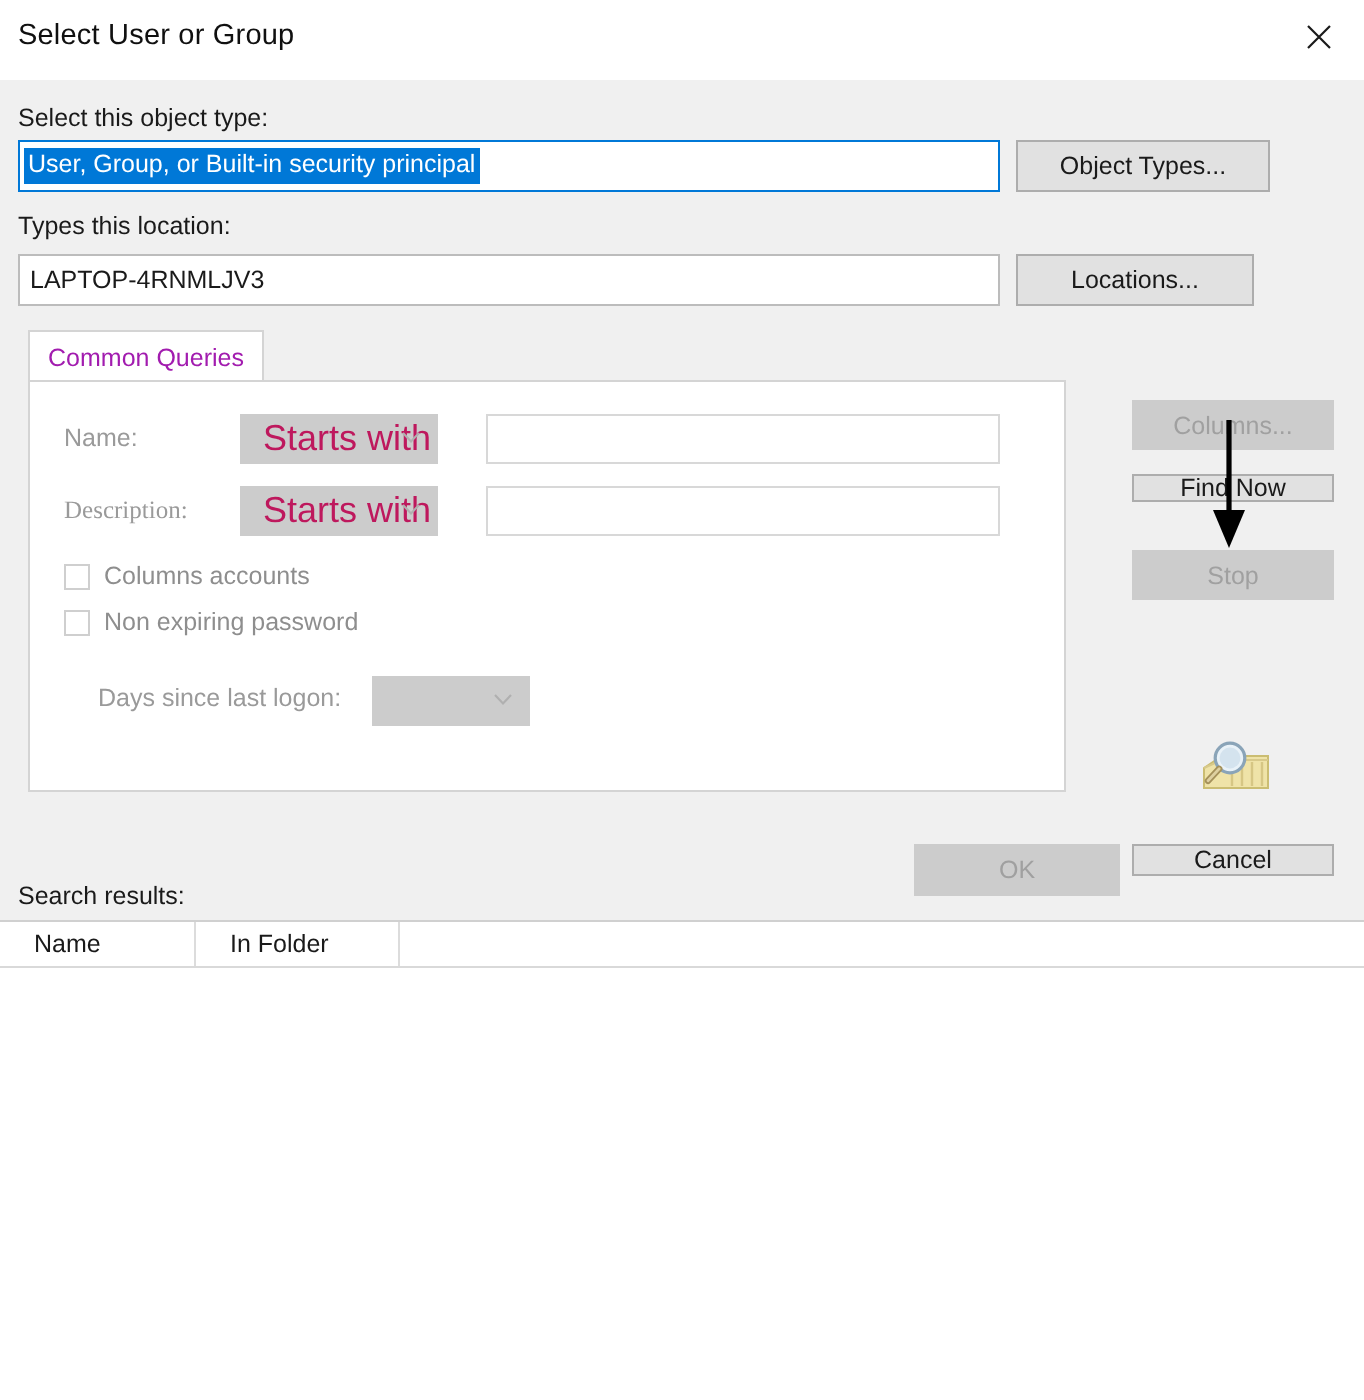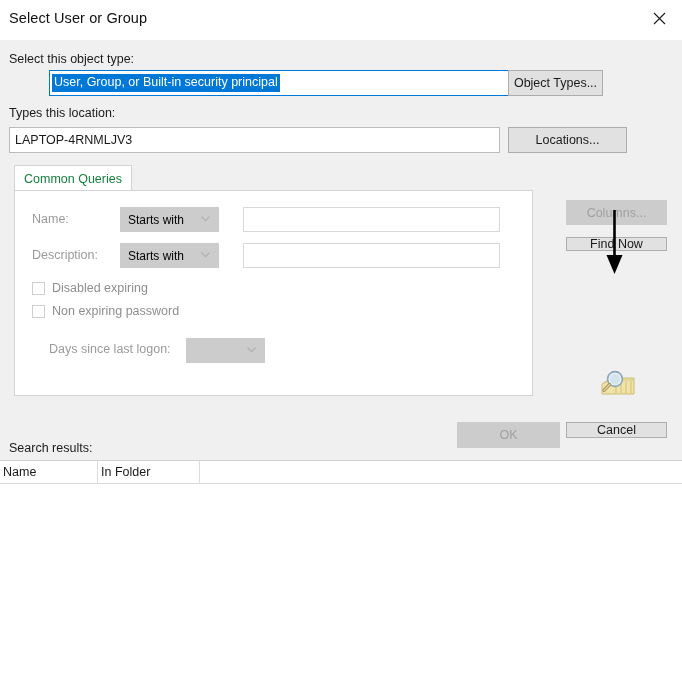--- a/index.html
+++ b/index.html
@@ -121,21 +121,21 @@
     left: 0; top: 0;
     width: 118px;
     height: 26px;
     background: #ffffff;
     border: 1px solid #d4d4d4;
     border-bottom: none;
     display: flex;
     align-items: center;
     justify-content: center;
     font-size: 12.5px;
-    color: #15803d;
+    color: #a21caf;
     cursor: default;
   }
   #query-panel {
     position: absolute;
     left: 14px; top: 150px;
     width: 519px;
     height: 206px;
     background: #ffffff;
     border: 1px solid #d4d4d4;
   }
@@ -147,24 +147,25 @@
     white-space: nowrap;
   }
 
   .combo {
     position: absolute;
     background: #cccccc;
     border: none;
     height: 25px;
     display: flex;
     align-items: center;
-    font-size: 12px;
-    color: #000000;
+    font-size: 18px;
+    color: #be185d;
     padding-left: 8px;
     cursor: default;
+    justify-content: center;
   }
   .combo .caret {
     position: absolute;
     right: 9px;
     top: 9px;
     width: 9px; height: 6px;
   }
   .combo .caret svg { display: block; }
 
   .qtextbox {
@@ -236,21 +237,21 @@
     border-bottom: 1px solid #d9d9d9;
   }
   .col-head {
     position: absolute;
     top: 0;
     height: 22px;
     display: flex;
     align-items: center;
     font-size: 12.5px;
     color: #1a1a1a;
-    padding-left: 3px;
+    padding-left: 17px;
     border-right: 1px solid #dcdcdc;
     cursor: default;
     white-space: nowrap;
   }
   #results-list {
     position: absolute;
     left: 0; top: 23px;
     width: 682px;
     height: 217px;
     background: #ffffff;
@@ -266,24 +267,24 @@
       <svg width="13" height="13" viewBox="0 0 13 13">
         <path d="M1 1 L12 12 M12 1 L1 12" stroke="#1a1a1a" stroke-width="1.1" fill="none"></path>
       </svg>
     </span>
   </div>
 </div>
 
 <div id="dialog-body">
 
   <div class="field-label" style="left:9px; top:12px;">Select this object type:</div>
-  <div class="textbox focused" style="left:9px; top:30px; width:491px;margin-left:40px;">
+  <div class="textbox focused" style="left:9px; top:30px; width:491px;">
     <span class="sel-text">User, Group, or Built-in security principal</span>
   </div>
-  <div class="btn" style="left:508px; top:30px; width:95px; height:26px;">Object Types...</div>
+  <div class="btn" style="left:508px; top:30px; width:127px; height:26px;">Object Types...</div>
 
   <div class="field-label" style="left:9px; top:66px;">Types this location:</div>
   <div class="textbox" style="left:9px; top:87px; width:491px;">
     <span class="plain-text">LAPTOP-4RNMLJV3</span>
   </div>
   <div class="btn" style="left:508px; top:87px; width:119px; height:26px;">Locations...</div>
 
   <div id="tab-strip">
     <div id="tab-common-queries">Common Queries</div>
   </div>
@@ -294,53 +295,54 @@
     <div class="combo" style="left:105px; top:16px; width:99px;">
       <span>Starts with</span>
       <span class="caret">
         <svg width="9" height="6" viewBox="0 0 9 6">
           <path d="M0.5 0.5 L4.5 4.7 L8.5 0.5" stroke="#b0b0b0" stroke-width="1.1" fill="none"></path>
         </svg>
       </span>
     </div>
     <div class="qtextbox" style="left:228px; top:16px; width:257px;"></div>
 
-    <div class="sub-label" style="left:17px; top:57px;">Description:</div>
+    <div class="sub-label" style="left:17px; top:57px;font-family:Liberation Serif, serif;">Description:</div>
     <div class="combo" style="left:105px; top:52px; width:99px;">
       <span>Starts with</span>
       <span class="caret">
         <svg width="9" height="6" viewBox="0 0 9 6">
           <path d="M0.5 0.5 L4.5 4.7 L8.5 0.5" stroke="#b0b0b0" stroke-width="1.1" fill="none"></path>
         </svg>
       </span>
     </div>
     <div class="qtextbox" style="left:228px; top:52px; width:257px;"></div>
 
     <div class="checkbox-row" style="left:17px; top:132px; transform:translateY(-42px);">
       <span class="cbox"></span>
-      <span class="cbox-label">Disabled expiring</span>
+      <span class="cbox-label">Columns accounts</span>
     </div>
     <div class="checkbox-row" style="left:17px; top:155px; transform:translateY(-42px);">
       <span class="cbox"></span>
       <span class="cbox-label">Non expiring password</span>
     </div>
 
     <div class="sub-label" style="left:34px; top:151px;">Days since last logon:</div>
     <div class="combo" style="left:171px; top:147px; width:79px;">
       <span></span>
       <span class="caret">
         <svg width="9" height="6" viewBox="0 0 9 6">
           <path d="M0.5 0.5 L4.5 4.7 L8.5 0.5" stroke="#b0b0b0" stroke-width="1.1" fill="none"></path>
         </svg>
       </span>
     </div>
   </div>
 
   <div class="btn disabled" style="left:566px; top:160px; width:101px; height:25px;">Columns...</div>
   <div class="btn" style="left:566px; top:197px; width:101px; height:14px;">Find Now</div>
+  <div class="btn disabled" style="left:566px; top:235px; width:101px; height:25px;">Stop</div>
 
   <div id="annotation-arrow">
     <svg width="24" height="66" viewBox="0 0 24 66">
       <path d="M11.5 0 L11.5 50" stroke="#000000" stroke-width="2.6" fill="none"></path>
       <path d="M11.5 64 L3.5 45 L19.5 45 Z" fill="#000000"></path>
     </svg>
   </div>
 
   <div id="search-graphic">
     <svg width="40" height="34" viewBox="0 0 40 34">

